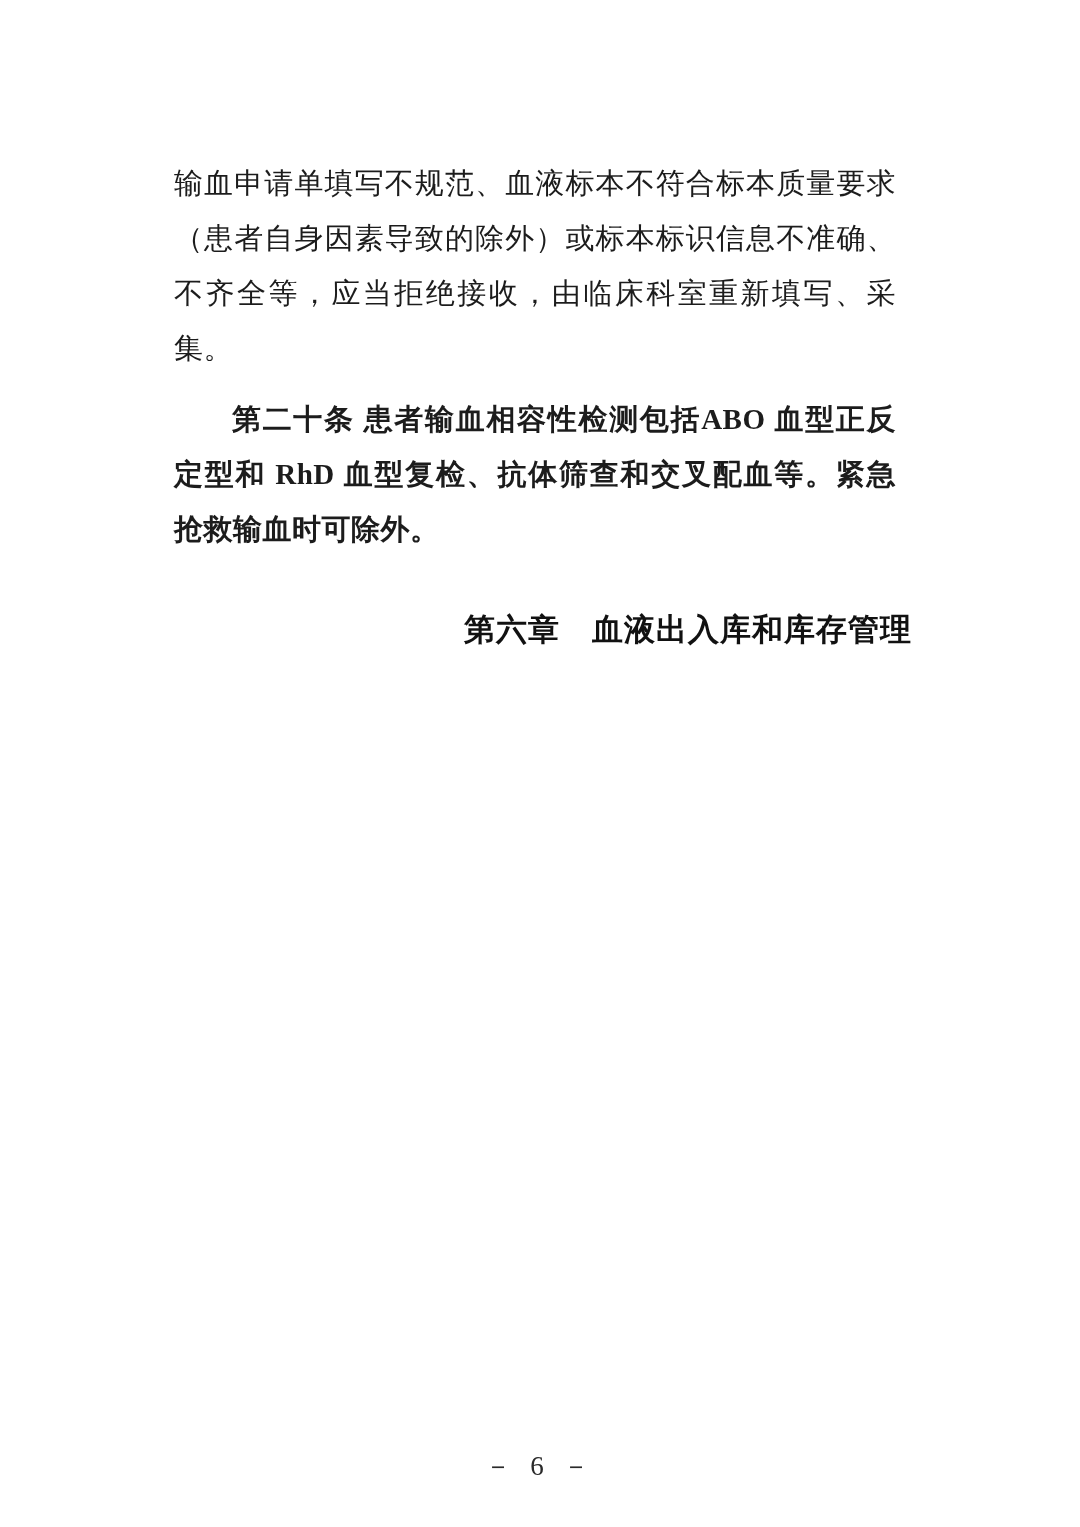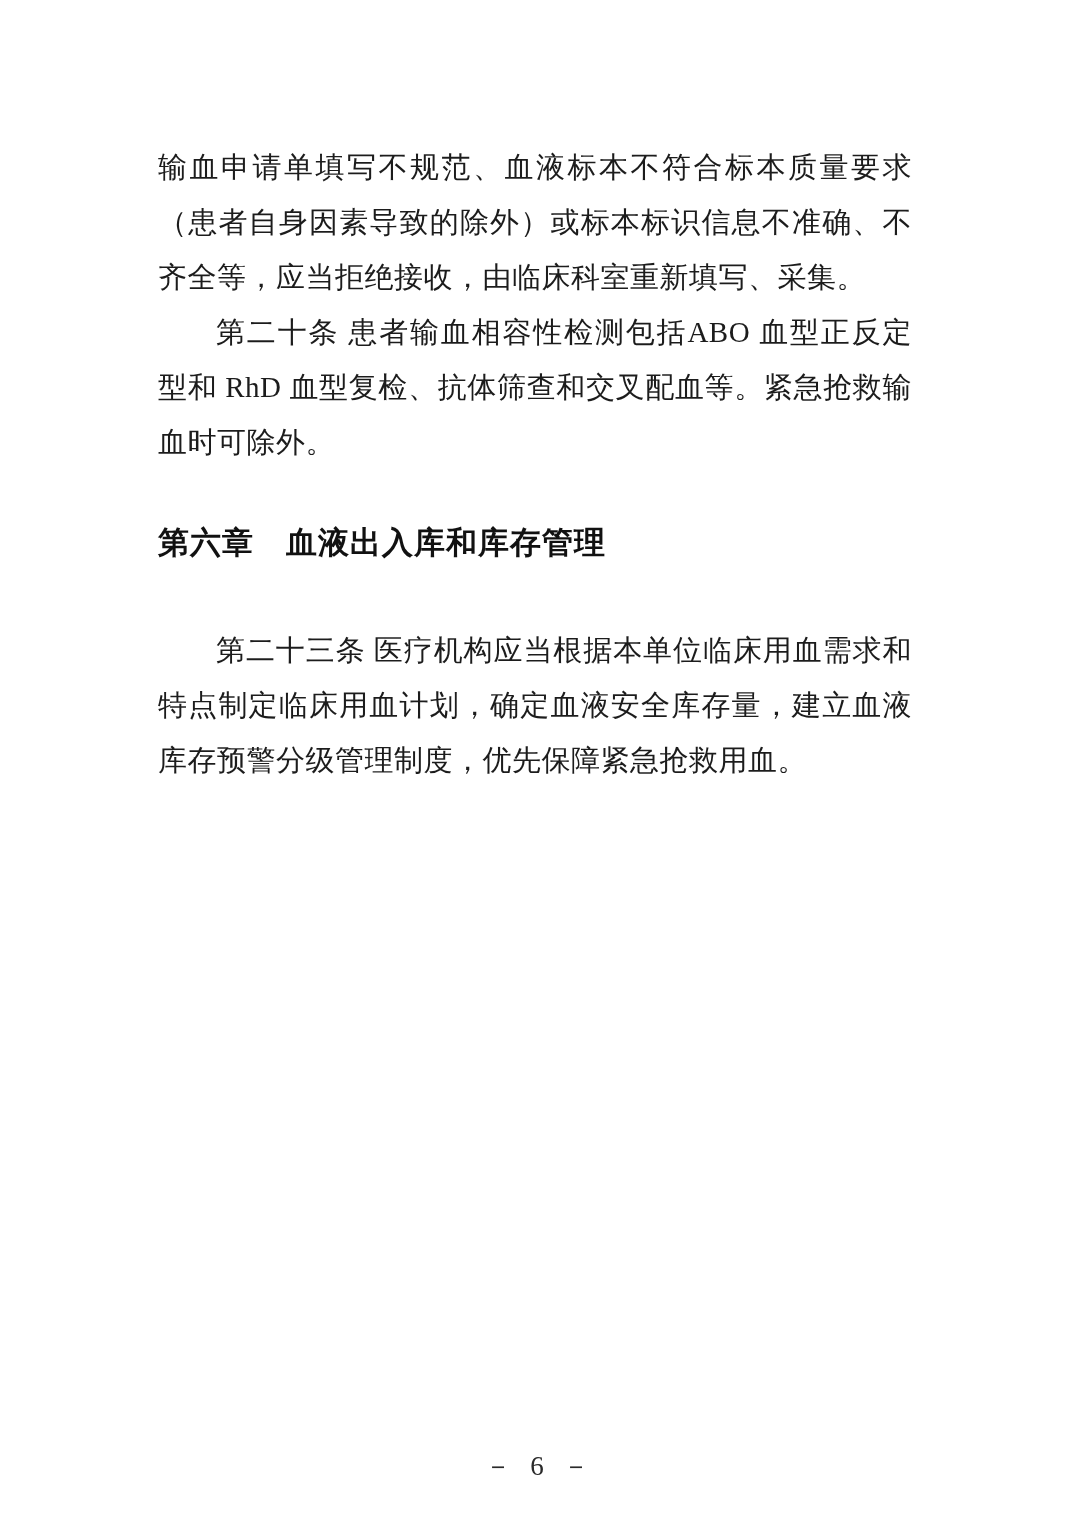--- a/index.html
+++ b/index.html
@@ -20,36 +20,37 @@
     background: #ffffff;
   }
   .text-block {
     position: absolute;
     left: 158px;
     top: 140px;
     width: 754px;
     color: #1c1c1c;
   }
   .para {
-    margin: 0;
+    margin: 16px;
     font-size: 29px;
     line-height: 55px;
     text-align: justify;
     text-justify: inter-ideograph;
     letter-spacing: 0.5px;
     font-family: "Liberation Serif", "DejaVu Serif", serif;
   }
   .para.indent {
     text-indent: 2em;
+    font-weight: bold;
   }
   .chapter {
     margin: 45px 0 53px 0;
     font-size: 31px;
     line-height: 55px;
-    text-align: left;
+    text-align: right;
     font-weight: 700;
     letter-spacing: 1px;
     color: #111111;
     font-family: "Liberation Sans", "DejaVu Sans", sans-serif;
   }
   .footer {
     position: absolute;
     left: 0;
     top: 1448px;
     width: 1080px;
@@ -72,21 +73,20 @@
     <p class="para">输血申请单填写不规范、血液标本不符合标本质量要求（患者自身因素导致的除外）或标本标识信息不准确、不齐全等，应当拒绝接收，由临床科室重新填写、采集。</p>
 
     <p class="para indent">第二十条 患者输血相容性检测包括ABO 血型正反定型和 RhD 血型复检、抗体筛查和交叉配血等。紧急抢救输血时可除外。</p>
 
 
 
 
 
     <h2 class="chapter">第六章　血液出入库和库存管理</h2>
 
-    <p class="para indent">第二十三条 医疗机构应当根据本单位临床用血需求和特点制定临床用血计划，确定血液安全库存量，建立血液库存预警分级管理制度，优先保障紧急抢救用血。</p>
 
   </div>
 
   <div class="footer">
     <span>－ 6 －</span>
   </div>
 
 </div>
 
 </body></html>

